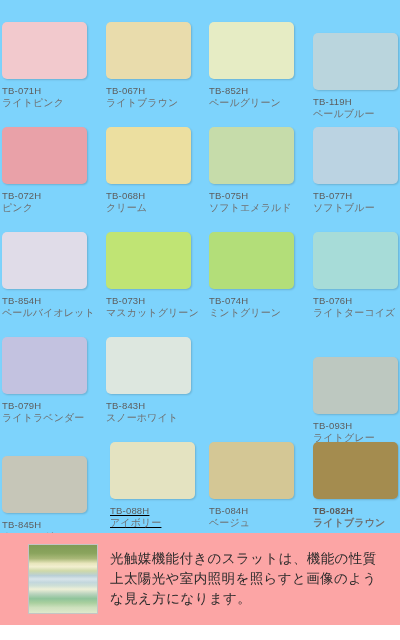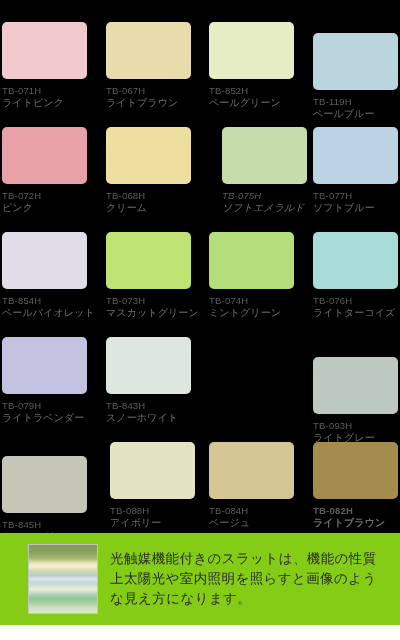--- a/index.html
+++ b/index.html
@@ -14,21 +14,21 @@
     overflow: hidden;
     position: relative;
   }
 
   #swatch-grid {
     position: absolute;
     left: 0;
     top: 0;
     width: 400px;
     height: 533px;
-    background: #000000;
+    background: #7dd3fc;
   }
 
   .swatch-cell {
     position: absolute;
     width: 88px;
   }
 
   .swatch-chip {
     width: 85px;
     height: 57px;
@@ -54,21 +54,21 @@
     letter-spacing: 0.1px;
     white-space: nowrap;
   }
 
   #note-banner {
     position: absolute;
     left: 0;
     top: 533px;
     width: 400px;
     height: 92px;
-    background: #84cc16;
+    background: #fca5a5;
     display: flex;
     align-items: center;
   }
 
   #note-thumb {
     width: 70px;
     height: 70px;
     margin-left: 28px;
     flex: 0 0 auto;
     border: 1px solid #c4c4c4;
@@ -138,21 +138,21 @@
     <div class="swatch-cell" style="left: 2px; top: 127px;">
       <div class="swatch-chip" title="TB-072H" style="width: 85px; height: 57px; background: rgb(233, 161, 168);"></div>
       <div class="swatch-code">TB-072H</div>
       <div class="swatch-name">ピンク</div>
     </div>
     <div class="swatch-cell" style="left: 106px; top: 127px;">
       <div class="swatch-chip" title="TB-068H" style="width: 85px; height: 57px; background: rgb(236, 223, 160);"></div>
       <div class="swatch-code">TB-068H</div>
       <div class="swatch-name">クリーム</div>
     </div>
-    <div class="swatch-cell" style="left: 222px; top: 127px; font-style: italic;">
+    <div class="swatch-cell" style="left: 209px; top: 127px;">
       <div class="swatch-chip" title="TB-075H" style="width: 85px; height: 57px; background: rgb(198, 220, 170);"></div>
       <div class="swatch-code">TB-075H</div>
       <div class="swatch-name">ソフトエメラルド</div>
     </div>
     <div class="swatch-cell" style="left: 313px; top: 127px;">
       <div class="swatch-chip" title="TB-077H" style="width: 85px; height: 57px; background: rgb(187, 211, 226);"></div>
       <div class="swatch-code">TB-077H</div>
       <div class="swatch-name">ソフトブルー</div>
     </div>
     <div class="swatch-cell" style="left: 2px; top: 232px;">

